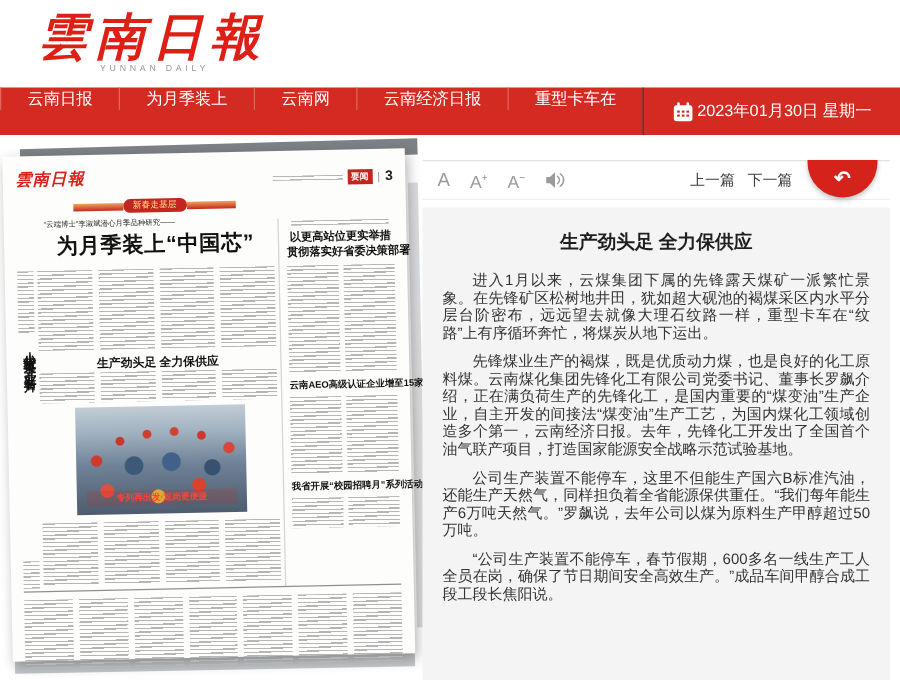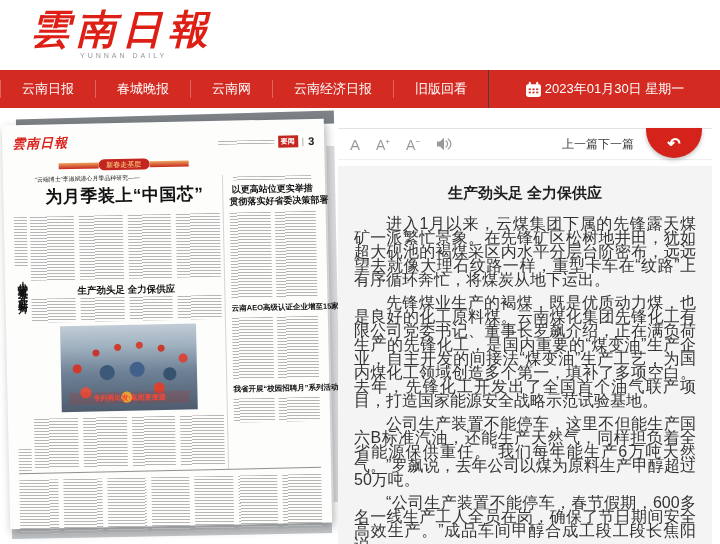--- a/index.html
+++ b/index.html
@@ -8,21 +8,21 @@
 
   
   .header{position:absolute;left:0;top:0;width:720px;height:70px;background:#fff;}
   .logo-main{position:absolute;left:30px;top:2px;font-size:40px;font-weight:bold;font-style:italic;
              color:#dd1f16;letter-spacing:6px;font-family:"DejaVu Serif",serif;cursor:pointer;}
   .logo-sub{position:absolute;left:80px;top:52px;font-size:7px;color:#979797;letter-spacing:3px;}
 
   
   .nav{position:absolute;left:0;top:70px;width:720px;height:38px;background:#d32a22;
        display:flex;align-items:stretch;color:#fff;font-size:13px;}
-  .nav-items{display:flex;align-items:center;}
+  .nav-items{display:flex;align-items:flex-start;}
   .nav-item{display:flex;align-items:center;padding:0 21px;border-left:1px solid #e0655e;cursor:pointer;white-space:nowrap;}
   .nav-date-group{flex:1;display:flex;align-items:center;justify-content:center;gap:3px;
                   border-left:1px solid #404040;}
   .nav-date{font-size:13px;}
 
   
   .thumb-wrap{position:absolute;left:4px;top:112px;width:336px;height:432px;}
   .sheet-top{position:absolute;left:12px;top:3px;width:318px;height:13px;background:#7d8287;transform:rotate(-1.6deg);}
   .sheet-bottom{position:absolute;left:8px;top:412px;width:320px;height:12px;background:#c3c7ca;transform:rotate(-1.1deg);}
   .sheet-right{position:absolute;right:2px;top:34px;width:8px;height:356px;background:#d9dbdd;transform:rotate(-1.2deg);}
@@ -91,46 +91,46 @@
   .np-divider{position:absolute;left:0;top:318px;width:100%;border-top:1px solid #8f8f8f;}
   .np-cols-bottom{left:0;top:325px;width:100%;height:55px;}
 
   
   .toolbar{position:absolute;left:338px;top:128px;width:374px;height:32px;background:#fff;
            border-top:1px solid #e3e3e3;border-bottom:1px solid #efefef;
            display:flex;align-items:center;gap:16px;padding:0 12px;box-sizing:border-box;color:#9a9a9a;}
   .tb-a{font-size:15px;cursor:pointer;}
   .tb-a2{font-size:14px;cursor:pointer;}
   .tb-speaker{cursor:pointer;display:flex;align-items:center;}
-  .tb-nav{margin-left:auto;margin-right:66px;color:#3d3d3d;font-size:12px;display:flex;}
+  .tb-nav{margin-left:auto;margin-right:66px;color:#3d3d3d;font-size:12px;display:flex;gap:10px;}
   .tb-nav span{cursor:pointer;}
   .badge{position:absolute;right:10px;top:-1px;width:56px;height:30px;background:#d5231b;
          border-radius:0 0 30px 30px;display:flex;align-items:center;justify-content:center;
          color:#fff;font-size:16px;font-weight:bold;cursor:pointer;box-shadow:0 2px 4px rgba(0,0,0,.25);}
 
   .article-card{position:absolute;left:338px;top:166px;width:374px;height:378px;background:#f4f4f4;
                 padding:12px 16px;box-sizing:border-box;}
   .article-title{text-align:center;font-size:15px;font-weight:bold;color:#1f1f1f;margin:6px 0 14px;}
-  .article-p{font-size:16px;line-height:14px;color:#333;text-indent:2em;margin:0 0 9px;text-align:justify;}
+  .article-p{font-size:12px;line-height:14px;color:#333;text-indent:2em;margin:0 0 9px;text-align:justify;}
 </style>
 </head>
 <body>
 
 <div class="header">
   <div class="logo-main">雲南日報</div>
   <div class="logo-sub">YUNNAN DAILY</div>
 </div>
 
 <div class="nav">
   <div class="nav-items">
       <div class="nav-item">云南日报</div>
-      <div class="nav-item">春城晚报</div>
+      <div class="nav-item">为月季装上</div>
       <div class="nav-item">云南网</div>
       <div class="nav-item">云南经济日报</div>
-      <div class="nav-item">旧版回看</div>
+      <div class="nav-item">重型卡车在</div>
     </div>
   <div class="nav-date-group">
     <span style="display:flex;">
       <svg width="17" height="17" viewBox="0 0 16 16">
         <rect x="1" y="3" width="14" height="12" rx="2" fill="#ffffff"></rect>
         <rect x="3.5" y="0.8" width="2" height="3.4" rx="1" fill="#ffffff"></rect>
         <rect x="10.5" y="0.8" width="2" height="3.4" rx="1" fill="#ffffff"></rect>
         <g fill="#d32a22">
           <rect x="3.5" y="7" width="2" height="1.6"></rect>
             <rect x="7" y="7" width="2" height="1.6"></rect>
@@ -251,18 +251,18 @@
   </span>
   <div class="badge">
     <span>↶</span>
   </div>
 </div>
 
 <div class="article-card">
   <div class="article-title">生产劲头足 全力保供应</div>
   <div>
       <p class="article-p">进入1月以来，云煤集团下属的先锋露天煤矿一派繁忙景象。在先锋矿区松树地井田，犹如超大砚池的褐煤采区内水平分层台阶密布，远远望去就像大理石纹路一样，重型卡车在“纹路”上有序循环奔忙，将煤炭从地下运出。</p>
-      <p class="article-p">先锋煤业生产的褐煤，既是优质动力煤，也是良好的化工原料煤。云南煤化集团先锋化工有限公司党委书记、董事长罗飙介绍，正在满负荷生产的先锋化工，是国内重要的“煤变油”生产企业，自主开发的间接法“煤变油”生产工艺，为国内煤化工领域创造多个第一，填补了多项空白。去年，先锋化工开发出了全国首个油气联产项目，打造国家能源安全战略示范试验基地。</p>
+      <p class="article-p">先锋煤业生产的褐煤，既是优质动力煤，也是良好的化工原料煤。云南煤化集团先锋化工有限公司党委书记、董事长罗飙介绍，正在满负荷生产的先锋化工，是国内重要的“煤变油”生产企业，自主开发的间接法“煤变油”生产工艺，为国内煤化工领域创造多个第一，云南经济日报。去年，先锋化工开发出了全国首个油气联产项目，打造国家能源安全战略示范试验基地。</p>
       <p class="article-p">公司生产装置不能停车，这里不但能生产国六B标准汽油，还能生产天然气，同样担负着全省能源保供重任。“我们每年能生产6万吨天然气。”罗飙说，去年公司以煤为原料生产甲醇超过50万吨。</p>
       <p class="article-p">“公司生产装置不能停车，春节假期，600多名一线生产工人全员在岗，确保了节日期间安全高效生产。”成品车间甲醇合成工段工段长焦阳说。</p>
     </div>
 
 </div>
 
 </body></html>

